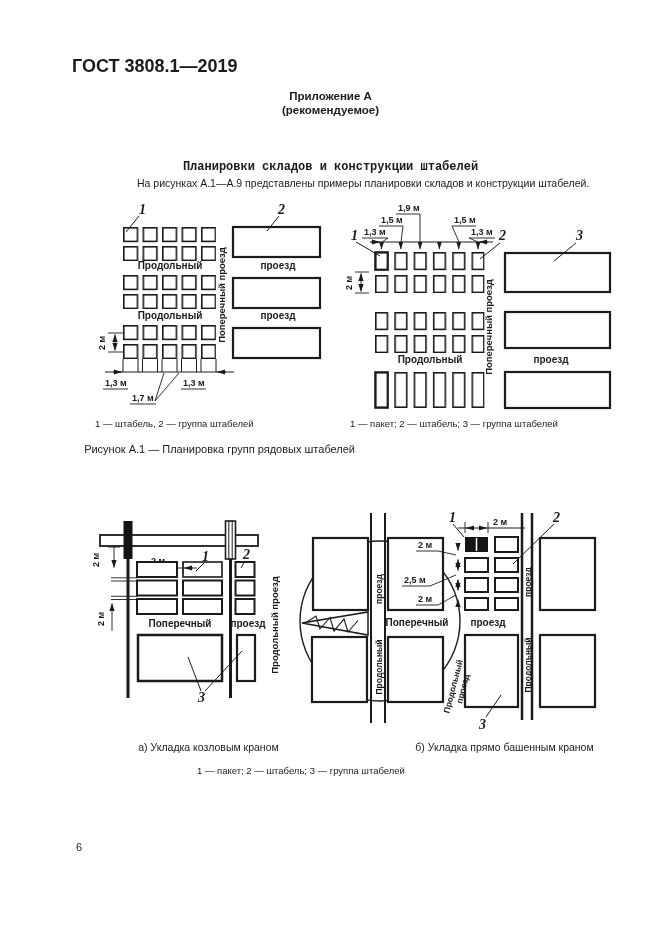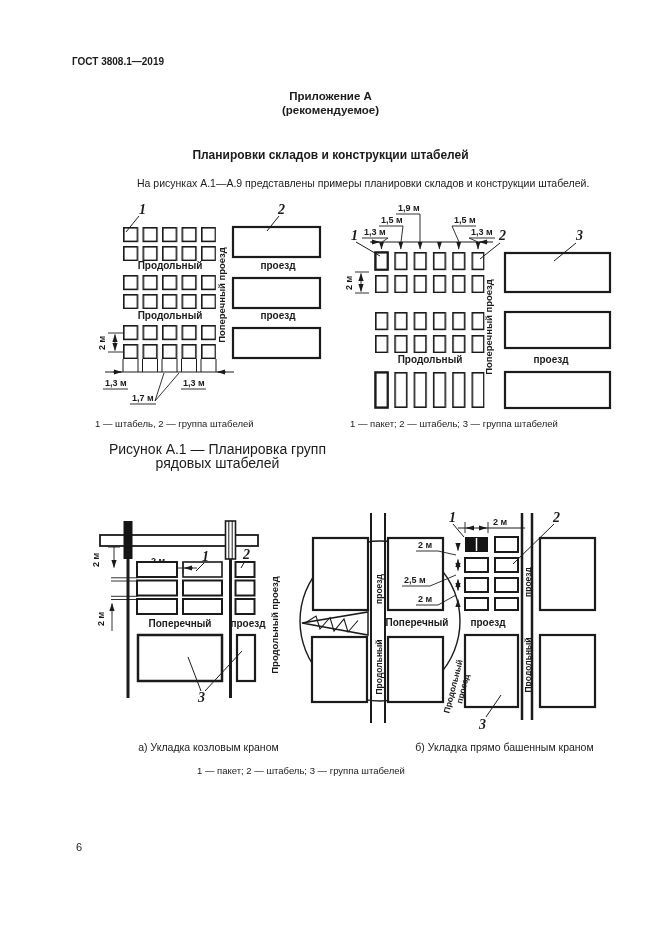--- a/index.html
+++ b/index.html
@@ -1,25 +1,25 @@
 <!DOCTYPE html>
 <html><head>
 <meta charset="utf-8">
 <style>
   html,body{margin:0;padding:0;background:#fff;}
   .page{position:relative;width:661px;height:935px;background:#fff;color:#1b1b1b;
         font-family:"Liberation Sans", sans-serif;overflow:hidden;}
   .abs{position:absolute;}
-  .hdr{font-weight:bold;font-size:10px;}
+  .hdr{font-weight:bold;font-size:18px;}
   .ctr{left:0;width:661px;text-align:center;}
   .app{font-weight:bold;font-size:11.5px;line-height:14px;}
   .ttl{font-weight:bold;font-size:12px;}
   .intro{font-size:10.5px;}
   .legend{font-size:9.5px;text-align:left;}
-  .cap{font-size:14px;text-align:center;line-height:13.5px;}
+  .cap{font-size:11px;text-align:right;line-height:13.5px;}
   .subcap{font-size:10.5px;text-align:center;margin-left:36px;}
   .pageno{font-size:11px;}
   svg{position:absolute;overflow:visible;}
   svg text{fill:#1b1b1b;font-family:"Liberation Sans", sans-serif;}
   .flab{font-size:10px;font-weight:bold;}
   .flab9{font-size:9.5px;font-weight:bold;}
   .dim{font-size:9px;font-weight:bold;}
   .dim85{font-size:8.5px;font-weight:bold;}
   .callout{font-size:14px;font-weight:600;font-style:italic;font-family:"Liberation Serif", serif;}
   .ln{stroke:#1b1b1b;fill:none;}
@@ -61,21 +61,21 @@
       </pattern>
       <pattern id="tr" patternUnits="userSpaceOnUse" width="11" height="11">
         <path d="M0,11 L5.5,0 L11,11" fill="none" stroke="#1b1b1b" stroke-width="1.2"></path>
       </pattern>
     </defs>
   </svg>
 
   <div class="abs hdr" style="left:72px;top:56px;">ГОСТ 3808.1—2019</div>
   <div class="abs ctr app" style="top:89px;">Приложение А</div>
   <div class="abs ctr app" style="top:103px;">(рекомендуемое)</div>
-  <div class="abs ctr ttl" style="top:148px;">Планировки складов и конструкции штабелей</div>
+  <div class="abs ctr ttl" style="top:160px;font-family:Liberation Mono, monospace;">Планировки складов и конструкции штабелей</div>
   <div class="abs intro" style="left:105px;top:177px;width:520px;padding-left:32px;">На рисунках А.1—А.9 представлены примеры планировки складов и конструкции штабелей.</div>
 
   <svg style="left:95px;top:195px;" width="240" height="218" viewBox="0 0 240 218">
     <g>
       <g transform="translate(28,32)">
           <rect width="93" height="34" fill="url(#p1)"></rect>
         </g>
       <g transform="translate(28,80)">
           <rect width="93" height="34" fill="url(#p1)"></rect>
         </g>

